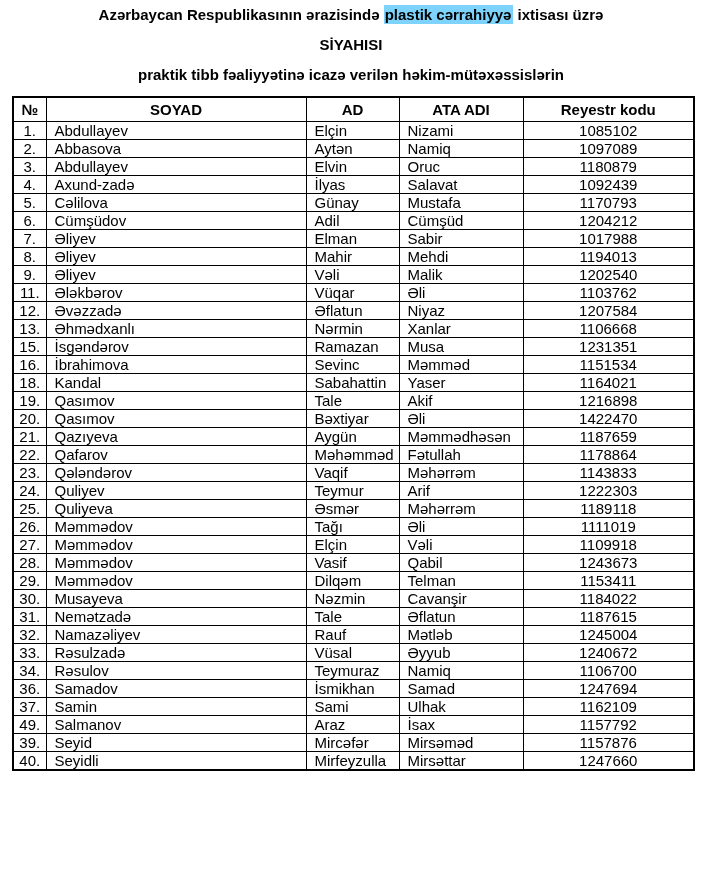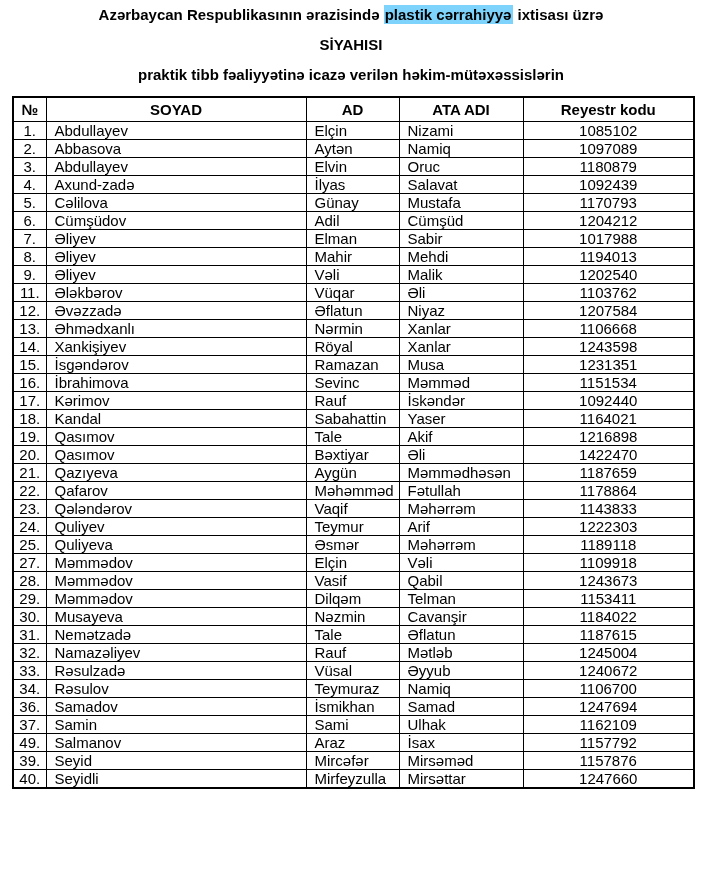--- a/index.html
+++ b/index.html
@@ -173,48 +173,34 @@
         <td class="col-kod">1207584</td>
       </tr>
       <tr>
         <td class="col-no">13.</td>
         <td class="col-soyad">Əhmədxanlı</td>
         <td class="col-ad">Nərmin</td>
         <td class="col-ata-adi">Xanlar</td>
         <td class="col-kod">1106668</td>
       </tr>
       <tr>
-        <td class="col-no">14.</td>
-        <td class="col-soyad">Xankişiyev</td>
-        <td class="col-ad">Röyal</td>
-        <td class="col-ata-adi">Xanlar</td>
-        <td class="col-kod">1243598</td>
-      </tr>
-      <tr>
         <td class="col-no">15.</td>
         <td class="col-soyad">İsgəndərov</td>
         <td class="col-ad">Ramazan</td>
         <td class="col-ata-adi">Musa</td>
         <td class="col-kod">1231351</td>
       </tr>
       <tr>
         <td class="col-no">16.</td>
         <td class="col-soyad">İbrahimova</td>
         <td class="col-ad">Sevinc</td>
         <td class="col-ata-adi">Məmməd</td>
         <td class="col-kod">1151534</td>
       </tr>
       <tr>
-        <td class="col-no">17.</td>
-        <td class="col-soyad">Kərimov</td>
-        <td class="col-ad">Rauf</td>
-        <td class="col-ata-adi">İskəndər</td>
-        <td class="col-kod">1092440</td>
-      </tr>
-      <tr>
         <td class="col-no">18.</td>
         <td class="col-soyad">Kandal</td>
         <td class="col-ad">Sabahattin</td>
         <td class="col-ata-adi">Yaser</td>
         <td class="col-kod">1164021</td>
       </tr>
       <tr>
         <td class="col-no">19.</td>
         <td class="col-soyad">Qasımov</td>
         <td class="col-ad">Tale</td>
@@ -257,20 +243,27 @@
         <td class="col-kod">1222303</td>
       </tr>
       <tr>
         <td class="col-no">25.</td>
         <td class="col-soyad">Quliyeva</td>
         <td class="col-ad">Əsmər</td>
         <td class="col-ata-adi">Məhərrəm</td>
         <td class="col-kod">1189118</td>
       </tr>
       <tr>
+        <td class="col-no">26.</td>
+        <td class="col-soyad">Məmmədov</td>
+        <td class="col-ad">Tağı</td>
+        <td class="col-ata-adi">Əli</td>
+        <td class="col-kod">1111019</td>
+      </tr>
+      <tr>
         <td class="col-no">27.</td>
         <td class="col-soyad">Məmmədov</td>
         <td class="col-ad">Elçin</td>
         <td class="col-ata-adi">Vəli</td>
         <td class="col-kod">1109918</td>
       </tr>
       <tr>
         <td class="col-no">28.</td>
         <td class="col-soyad">Məmmədov</td>
         <td class="col-ad">Vasif</td>

